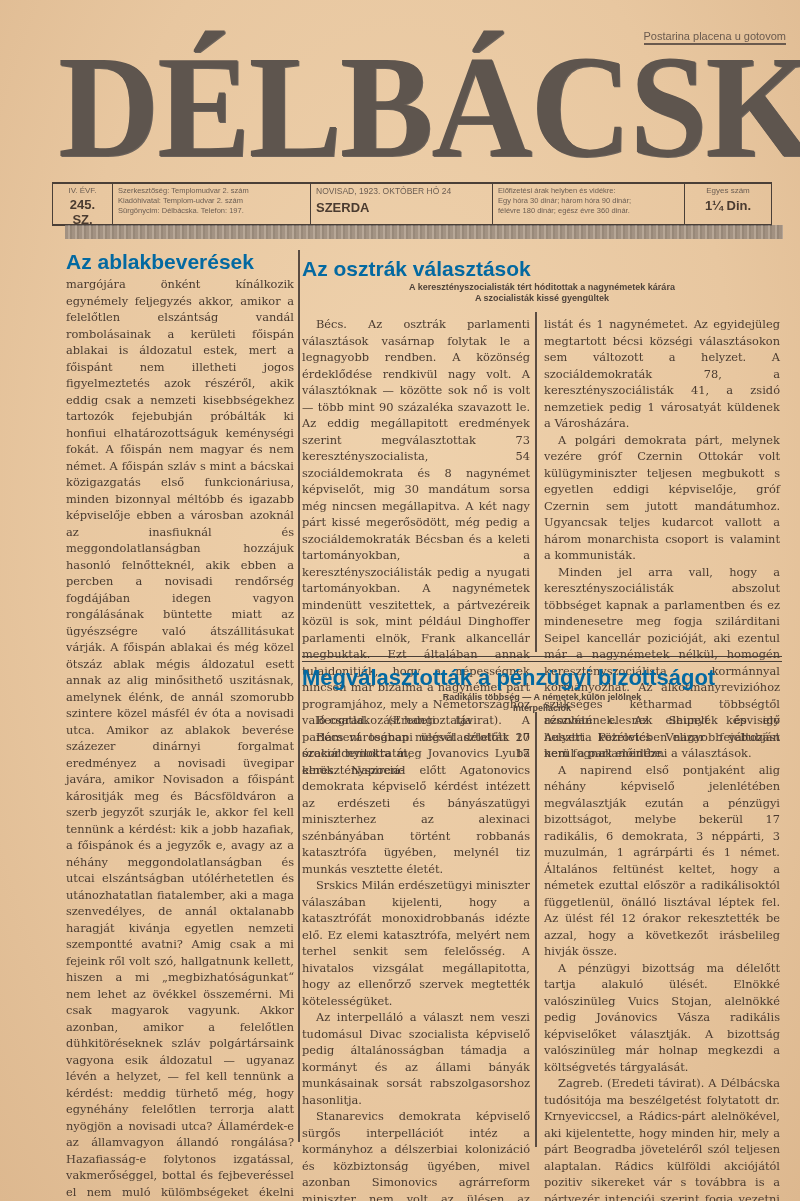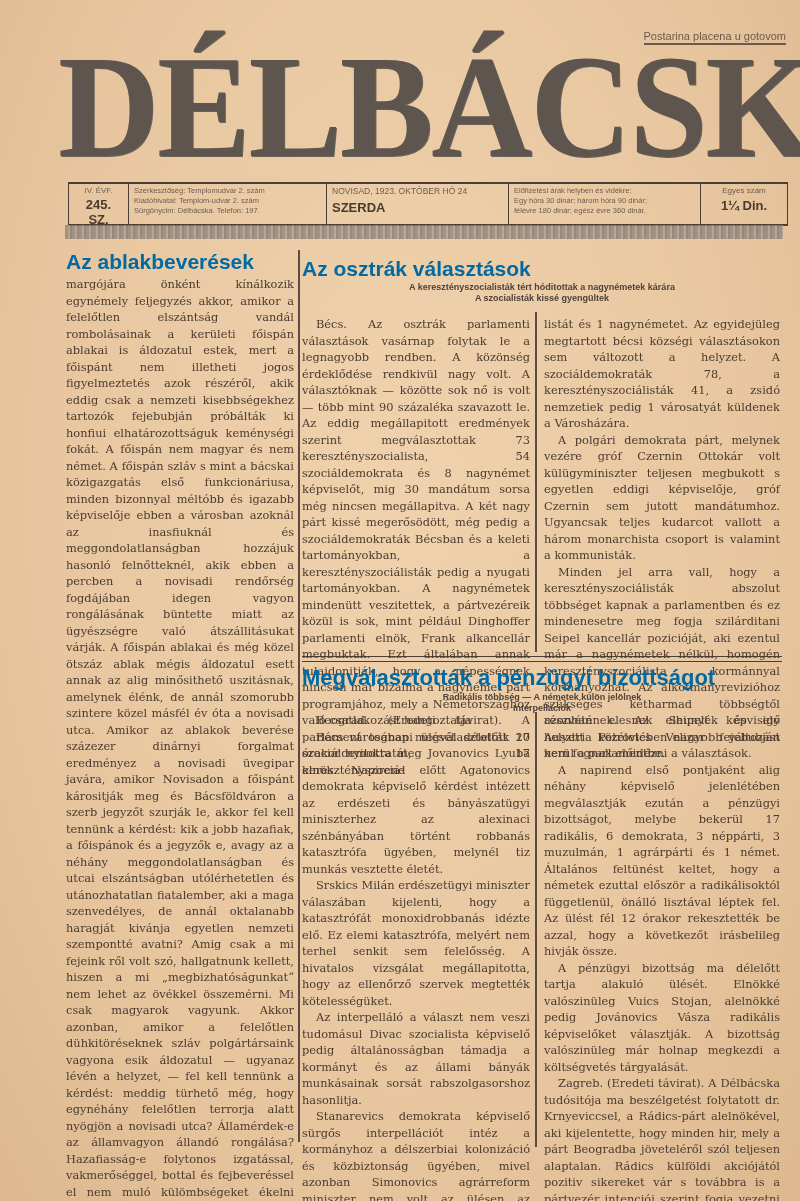--- a/index.html
+++ b/index.html
@@ -6,21 +6,21 @@
   body{width:800px;height:1201px;background:#e9c9a3;position:relative;overflow:hidden;
        font-family:"DejaVu Serif","Liberation Serif",serif;color:#4a3b30;}
   .paper{position:absolute;inset:0;background:
       radial-gradient(ellipse at 50% 40%, #efd2ad 0%, #e8c7a0 60%, #ddb88f 100%);}
   .postage{position:absolute;top:30px;right:14px;font-family:"Liberation Sans",sans-serif;
       font-size:11px;color:#6a5a4e;border-bottom:2px solid #6a5a4e;padding-bottom:1px;}
   .masthead{position:absolute;top:48px;left:58px;width:725px;height:118px;
       font-family:"Liberation Serif",serif;font-weight:bold;font-size:140px;line-height:118px;
       color:#5e554e;letter-spacing:-2px;text-align:center;transform:scaleY(1.05);
       text-shadow:1px 1px 0 #6b625b;}
-  .infobar{position:absolute;top:182px;left:68px;width:720px;height:40px;
+  .infobar{position:absolute;top:182px;left:52px;width:720px;height:40px;
       border-top:2px solid #4a3f37;border-bottom:2px solid #4a3f37;display:flex;
       font-family:"Liberation Sans",sans-serif;color:#6b5d52;}
   .infobar > div{border-left:1.5px solid #4a3f37;padding:2px 5px;box-sizing:border-box;}
   .infobar > div:last-child{border-right:1.5px solid #4a3f37;}
   .ib-vol{width:60px;text-align:center;font-size:8px;}
   .ib-vol .num{font-size:13px;font-weight:bold;color:#4a3b30;margin-top:2px;}
   .ib-addr{width:198px;font-size:7.5px;line-height:10px;}
   .ib-date{width:182px;text-align:left;font-size:8.5px;}
   .ib-date .day{font-size:13px;font-weight:bold;margin-top:4px;color:#4a3b30;}
   .ib-sub{width:192px;font-size:7.5px;line-height:10px;}

